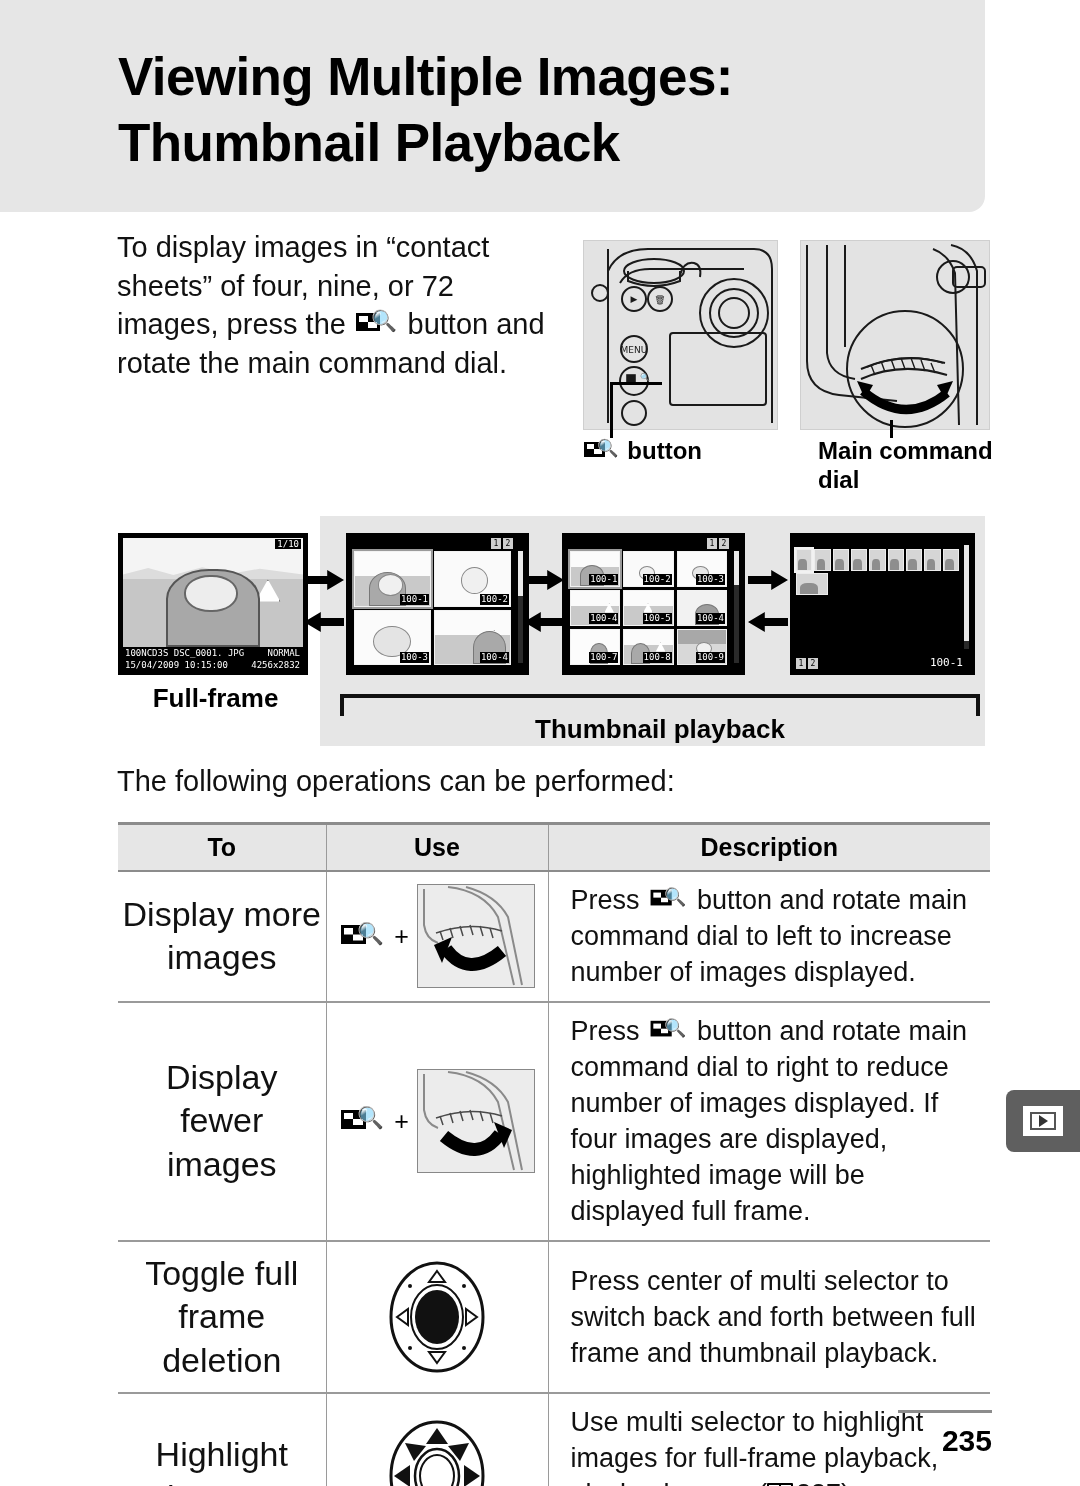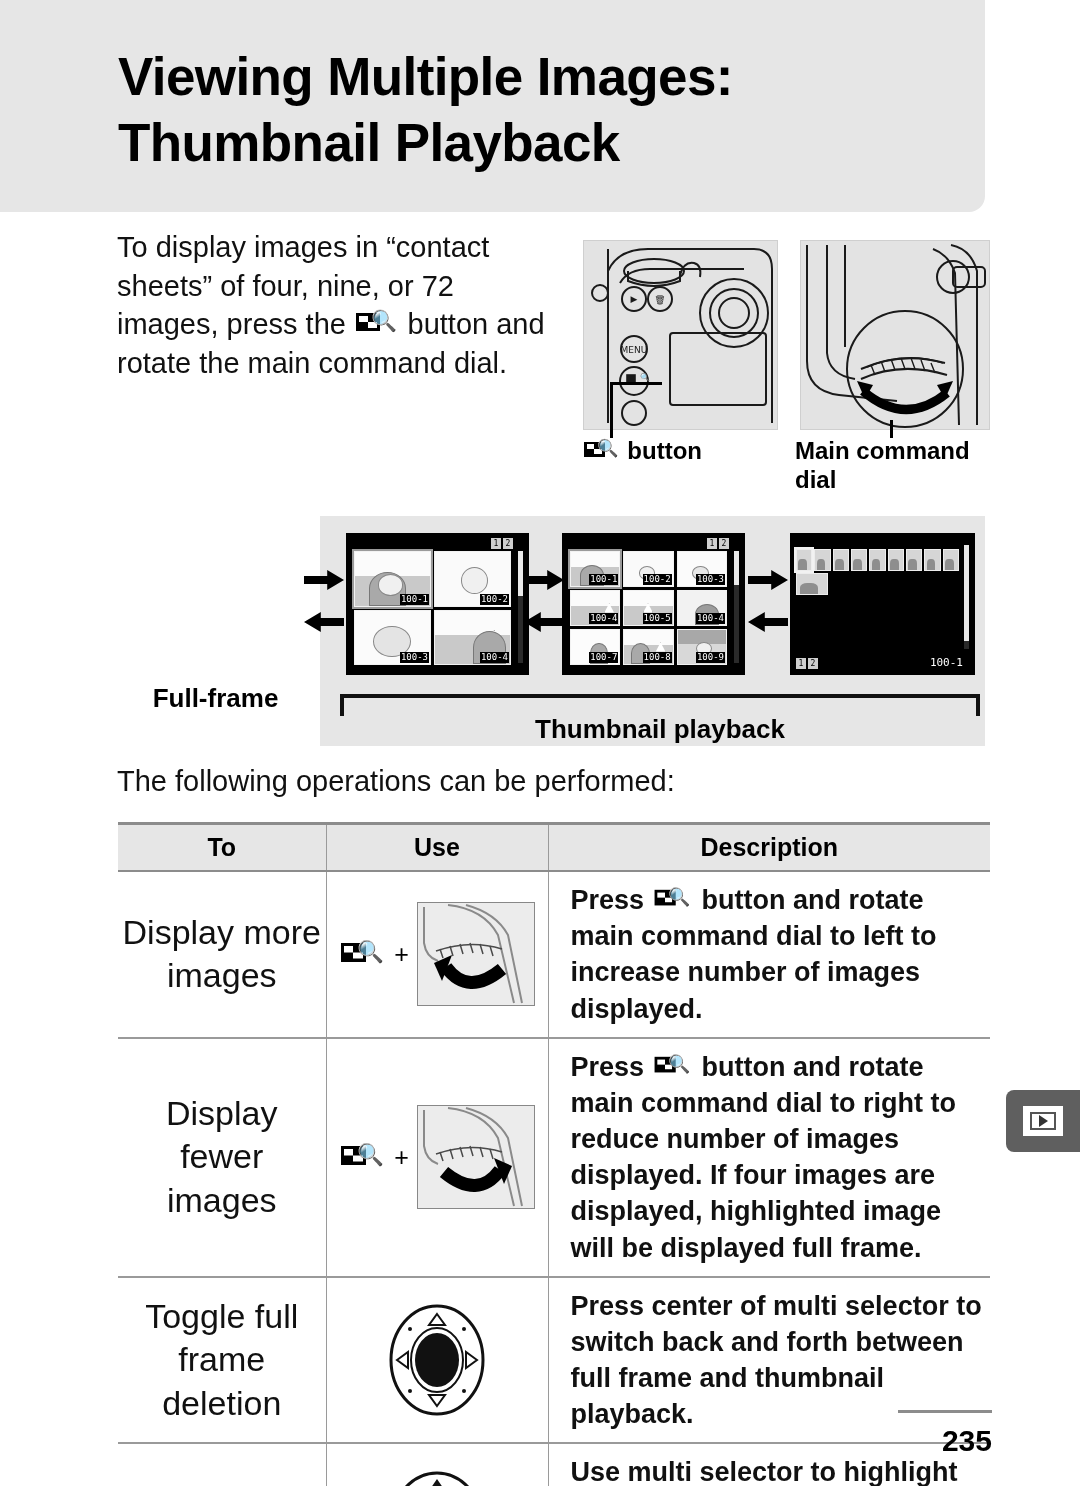--- a/index.html
+++ b/index.html
@@ -67,21 +67,21 @@
   }
 
   
   .cam-fig { position: absolute; background: #e3e3e3; border: 1px solid #cfcfcf; }
   .cam-left  { left: 583px; top: 240px; width: 195px; height: 190px; }
   .cam-right { left: 800px; top: 240px; width: 190px; height: 190px; }
   .fig-caption {
     position: absolute; font-size: 24px; font-weight: bold; color: #000; line-height: 1.2;
   }
   .cap-button { left: 583px; top: 437px; width: 200px; }
-  .cap-dial   { left: 795px; top: 437px; width: 205px; }
+  .cap-dial   { left: 818px; top: 437px; width: 205px; }
   .callout-v { position: absolute; background: #000; width: 3px; }
   .callout-h { position: absolute; background: #000; height: 3px; }
 
   
   .strip-bg {
     position: absolute; left: 320px; top: 516px; width: 665px; height: 230px;
     background: #e6e6e6;
   }
   .lcd { position: absolute; background: #0a0a0a; border: 2px solid #000; }
   .lcd-full { left: 118px; top: 533px; width: 190px; height: 142px; background:#000; }
@@ -199,21 +199,21 @@
   }
   .optable tbody td { border-bottom:2px solid #9a9a9a; padding:10px 4px; }
   .optable tbody tr:last-child td { border-bottom:3px solid #8c8c8c; }
   .col-to  { width:208px; }
   .col-use { width:222px; }
   .col-desc{ width:442px; }
   .td-to { text-align:center; font-size:34px; line-height:1.28; color:#111; }
   .td-use { text-align:center; }
   .td-desc { font-size:27px; line-height:1.34; color:#111; padding-left:22px !important; padding-right:8px !important; }
   .optable td:first-child { border-left:none; }
-  .optable td:last-child { border-right:none;font-weight:bold; }
+  .optable td:last-child { border-right:none; }
   .optable th:first-child { border-left:none; }
   .optable th:last-child { border-right:none; }
 
   .use-inline { display:flex; align-items:center; justify-content:center; gap:8px; }
   .dialfig { width:118px; height:104px; background:#ececec; border:1px solid #888; position:relative; overflow:hidden; }
 
   .multisel { width:98px; height:112px; position:relative; margin:0 auto; }
 
   .page-num {
     position:absolute; right:88px; top:1424px; font-size:30px; font-weight:bold; color:#000;
@@ -317,20 +317,34 @@
   <div class="callout-v" style="left:890px; top:420px; height:18px;"></div>
 
   <div class="fig-caption cap-button">
     <span class="thumbicon"><span class="cb"></span><span class="mg">🔍</span></span>
     <span>button</span>
   </div>
   <div class="fig-caption cap-dial">Main command dial</div>
 
   <div class="strip-bg"></div>
 
+  <div class="lcd lcd-full">
+    <div class="shot">
+      <div class="hills"></div>
+        <div class="sea"></div>
+      <div class="boat"></div>
+      <div class="person"></div>
+      <div class="face"></div>
+    </div>
+    <div class="frameno">1/10</div>
+    <div class="infobar">
+      <div><span class="r">NORMAL</span><span>100NCD3S  DSC_0001. JPG</span></div>
+      <div><span class="r">4256x2832</span><span>15/04/2009  10:15:00</span></div>
+    </div>
+  </div>
 
   <div class="arrpair" style="left:304px; top:570px;">
     <div class="a arr-r" style="top:0;"></div>
     <div class="a arr-l" style="top:42px;"></div>
   </div>
 
   <div class="lcd lcd-thumb lcd-4">
     <div class="topicons">
         <span>1</span>
         <span>2</span>

